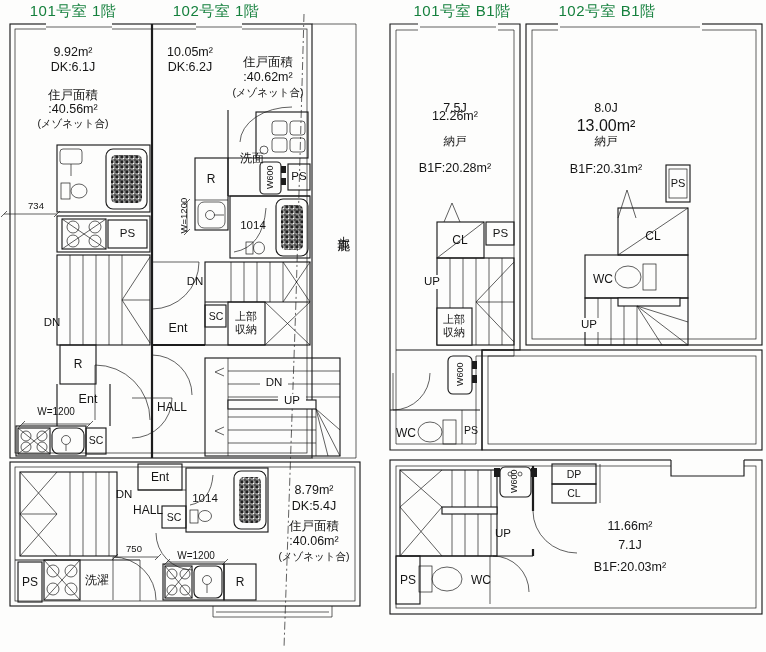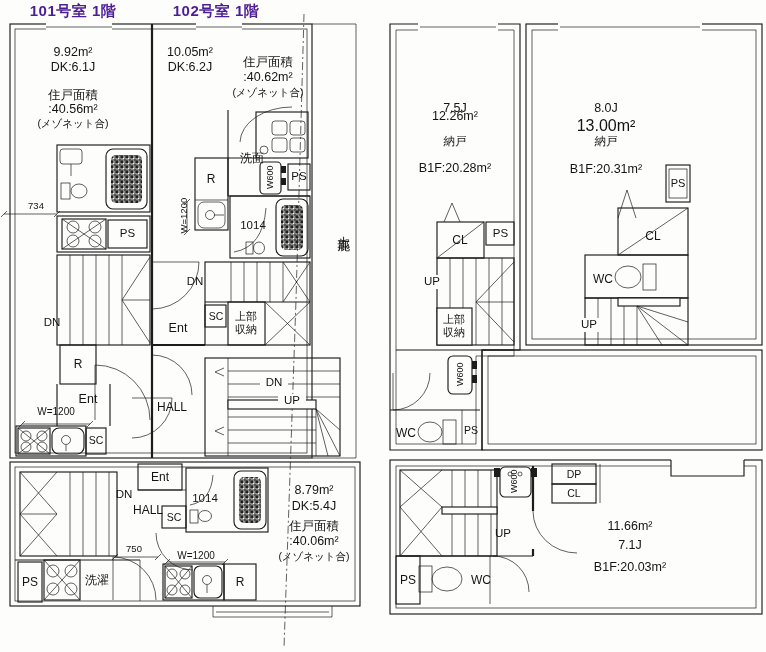--- a/index.html
+++ b/index.html
@@ -7,21 +7,21 @@
   .canvas{position:relative;width:766px;height:652px;background:#fdfdfc;overflow:hidden;
           font-family:"Liberation Sans","DejaVu Sans",sans-serif}
   .canvas svg{position:absolute;left:0;top:0;stroke:#1c1c1c;fill:none;stroke-linecap:butt}
   .k2{stroke-width:2.2}
   .k1{stroke-width:1.15}
   .k0{stroke-width:0.7}
   .fl{fill:#1c1c1c;stroke:none}
   .wh{fill:#fdfdfc;stroke:none}
   .lb{position:absolute;color:#141414;font-size:12px;line-height:1.18;white-space:nowrap;
       text-align:center;font-family:"Liberation Sans","DejaVu Sans",sans-serif}
-  .ttl{color:#4c1d95;font-weight:bold;font-size:15px;letter-spacing:.5px}
+  .ttl{color:#15803d;font-weight:normal;font-size:15px;letter-spacing:.5px}
   .bgw{background:#fdfdfc;padding:0 1px}
   .vr{transform:rotate(-90deg);transform-origin:50% 50%}
   .vt{writing-mode:vertical-rl;white-space:normal;letter-spacing:1px}
   .wrap{white-space:normal}
 </style>
 </head>
 <body>
 
 <div class="canvas">
 
@@ -244,20 +244,22 @@
     <rect x="396" y="556" width="24" height="48" class="k1"></rect>
     <rect x="419" y="566" width="13" height="26" class="k0"></rect>
         <ellipse cx="447" cy="579" rx="15" ry="12" class="k0"></ellipse>
     <line x1="490" y1="556" x2="490" y2="604" class="k0"></line>
     <path d="M493,556 A36,36 0 0 1 529,592" class="k0"></path>
   </g>
 </svg>
 
   <div class="lb ttl" style="left:12px;top:2px;width:122px">101号室 1階</div>
   <div class="lb ttl" style="left:155px;top:2px;width:122px">102号室 1階</div>
+  <div class="lb ttl" style="left:396px;top:2px;width:132px">101号室 B1階</div>
+  <div class="lb ttl" style="left:541px;top:2px;width:132px">102号室 B1階</div>
 
   <div class="lb" style="left:33px;top:45px;width:80px;font-size:12.5px">9.92m²</div>
   <div class="lb" style="left:33px;top:60px;width:80px;font-size:12.5px">DK:6.1J</div>
   <div class="lb" style="left:33px;top:88px;width:80px;font-size:12.5px">住戸面積</div>
   <div class="lb" style="left:33px;top:102px;width:80px;font-size:12.5px">:40.56m²</div>
   <div class="lb" style="left:26px;top:117px;width:94px;font-size:10.5px">(メゾネット合)</div>
   <div class="lb" style="left:18px;top:200px;width:36px;font-size:9.5px">734</div>
   <div class="lb" style="left:110px;top:227px;width:35px;font-size:11.5px">PS</div>
   <div class="lb" style="left:40px;top:316px;width:24px;font-size:11.5px">DN</div>
   <div class="lb" style="left:64px;top:357px;width:28px;font-size:12px">R</div>

